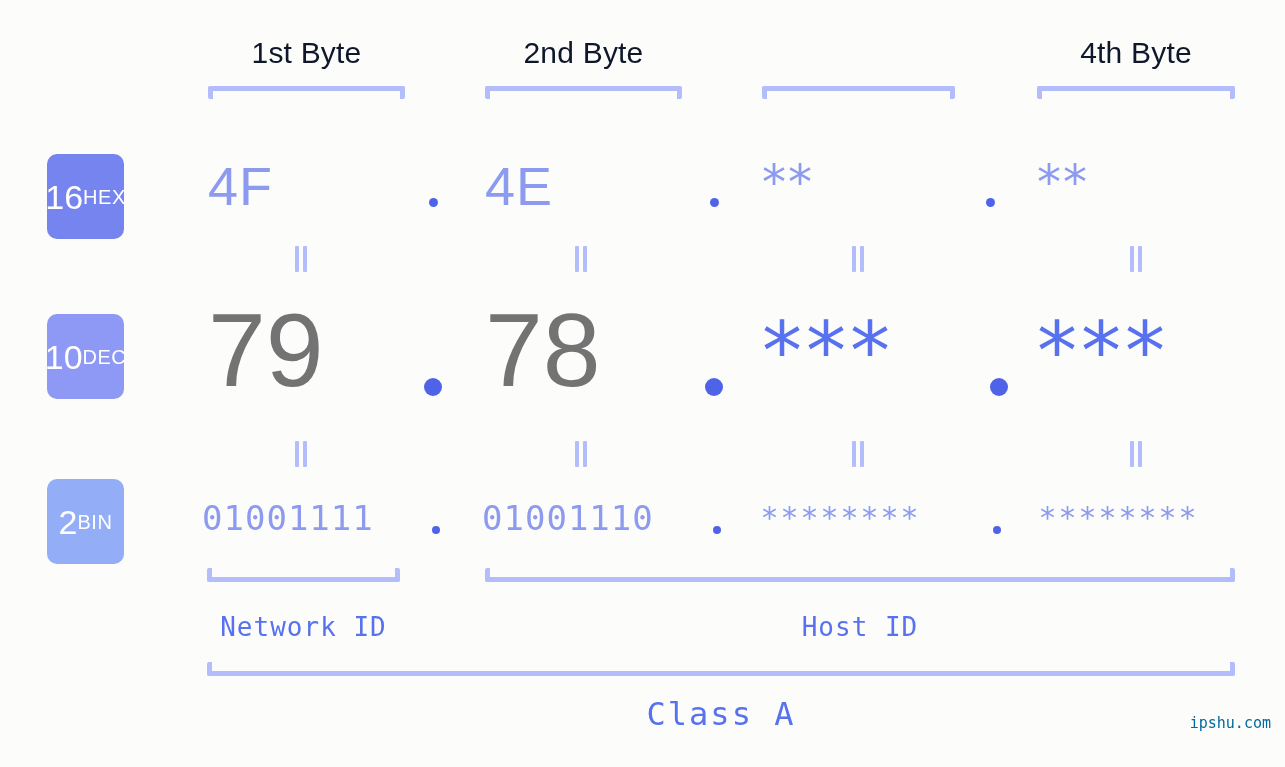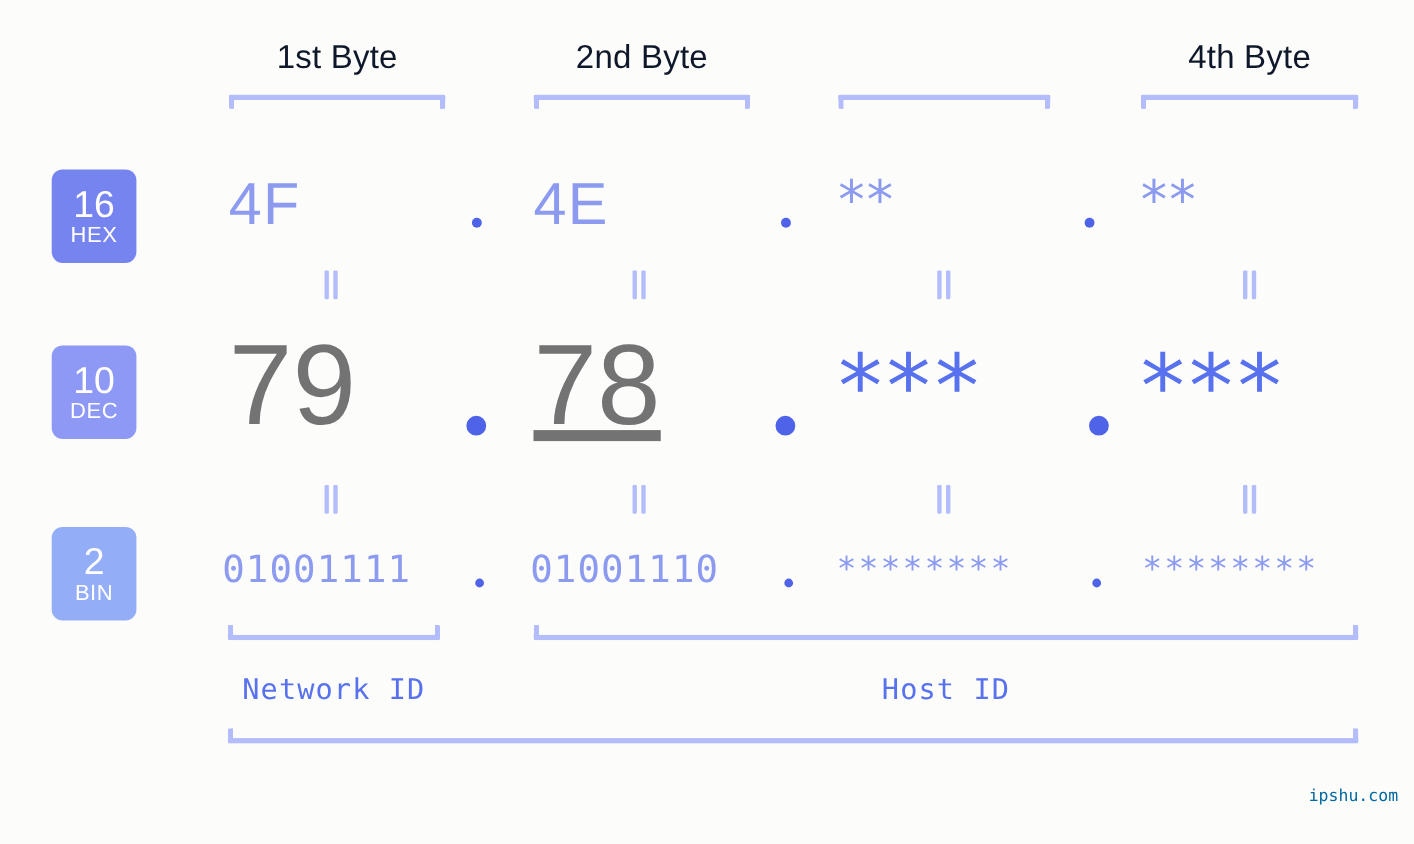--- a/index.html
+++ b/index.html
@@ -55,21 +55,21 @@
   
   .badge {
     position: absolute;
     left: 47px;
     width: 77px;
     border-radius: 10px;
     color: #ffffff;
     text-align: center;
     font-family: "Liberation Sans", sans-serif;
     display: flex;
-    flex-direction: column;
+    flex-direction: row;
     align-items: center;
     justify-content: center;
     box-sizing: border-box;
   }
   .badge .num {
     font-size: 34px;
     line-height: 34px;
     font-weight: 400;
   }
   .badge .nm {
@@ -258,21 +258,21 @@
   <div class="eqmark eq-row1" style="left:851px;">
       <i class="a"></i>
       <i class="b"></i>
     </div>
   <div class="eqmark eq-row1" style="left:1129px;">
       <i class="a"></i>
       <i class="b"></i>
     </div>
 
   <div class="cell dec-val" style="left:208px;width:197px;">79</div>
-  <div class="cell dec-val" style="left:485px;width:197px;text-decoration:underline;">78</div>
+  <div class="cell dec-val" style="left:485px;width:197px;">78</div>
   <div class="cell dec-star" style="left:762px;width:193px;">***</div>
   <div class="cell dec-star" style="left:1037px;width:198px;">***</div>
 
   <div class="dot dot-dec" style="left:424px;"></div>
   <div class="dot dot-dec" style="left:705px;"></div>
   <div class="dot dot-dec" style="left:990px;"></div>
 
   <div class="eqmark eq-row2" style="left:294px;">
       <i class="a"></i>
       <i class="b"></i>
@@ -299,16 +299,17 @@
   <div class="dot dot-bin" style="left:713px;"></div>
   <div class="dot dot-bin" style="left:993px;"></div>
 
   <div class="bracket-up" style="left:207px;top:568px;width:193px;"></div>
   <div class="bracket-up" style="left:485px;top:568px;width:750px;"></div>
 
   <div class="id-label" style="left:485px;top:611px;width:750px;">Host ID</div>
   <div class="id-label" style="left:207px;top:611px;width:193px;">Network ID</div>
 
   <div class="bracket-up" style="left:207px;top:662px;width:1028px;"></div>
+  <div class="class-label" style="left:207px;top:694px;width:1028px;">Class A</div>
 
   <div id="watermark">ipshu.com</div>
 
 </div>
 
 </body></html>

